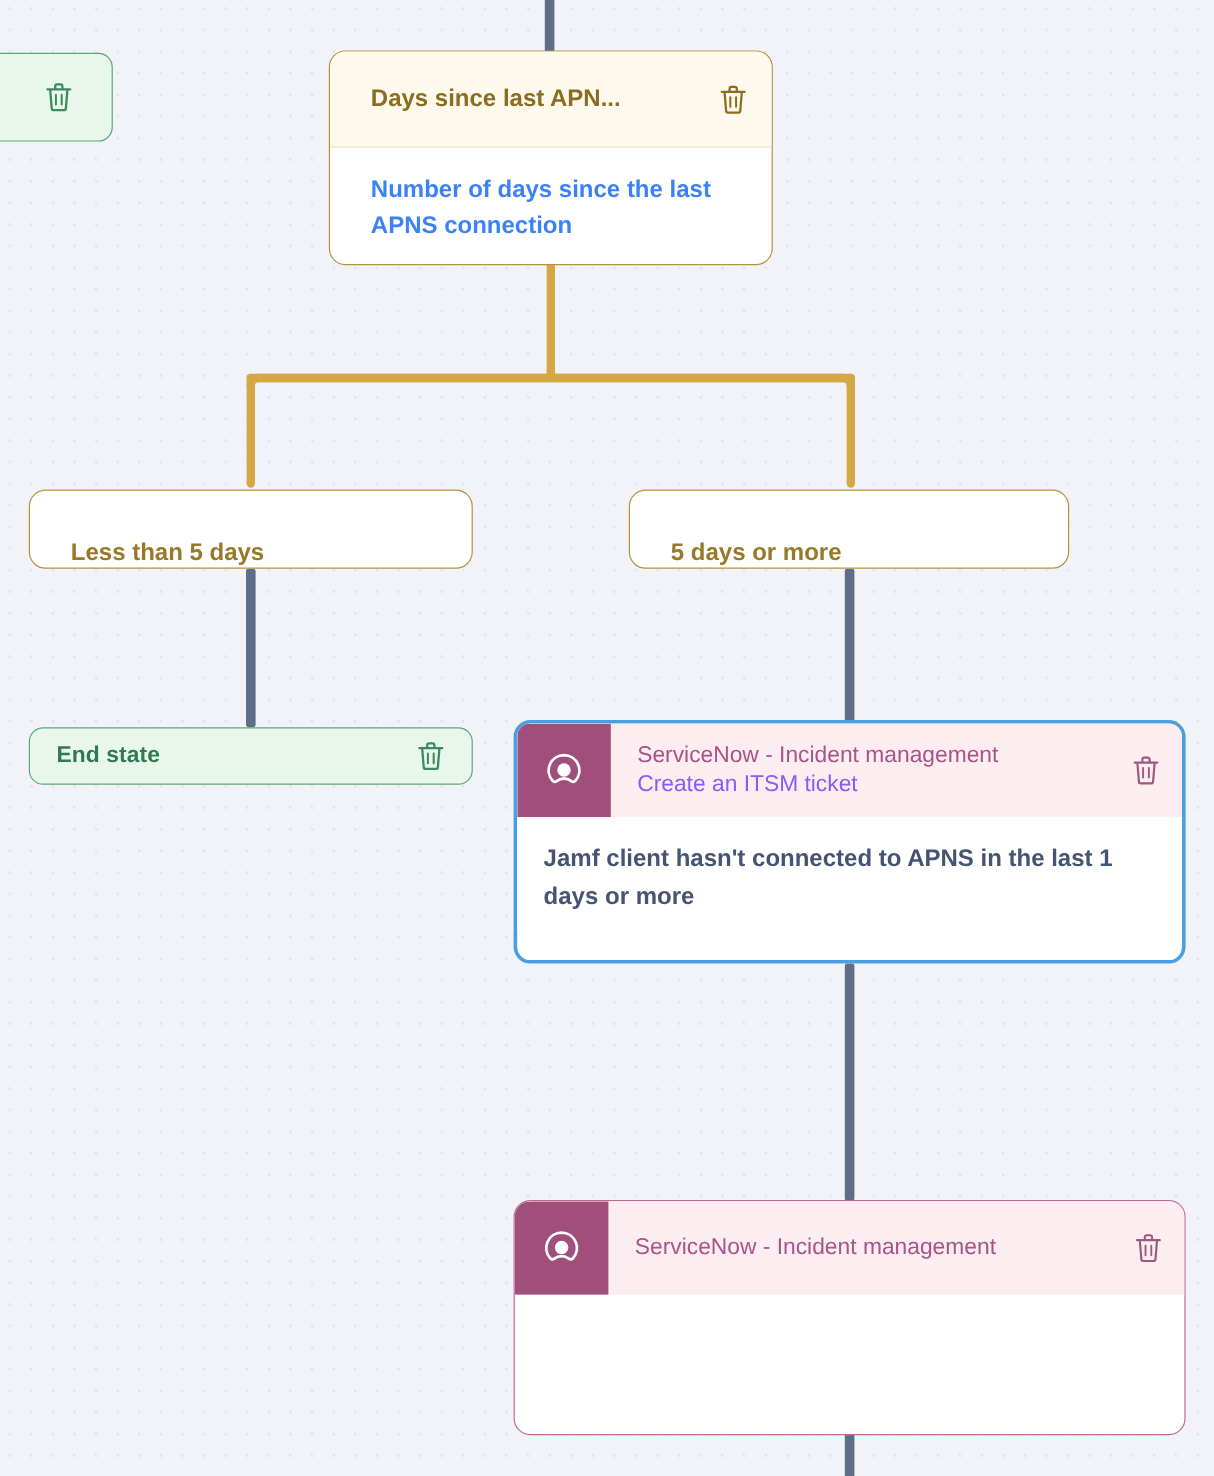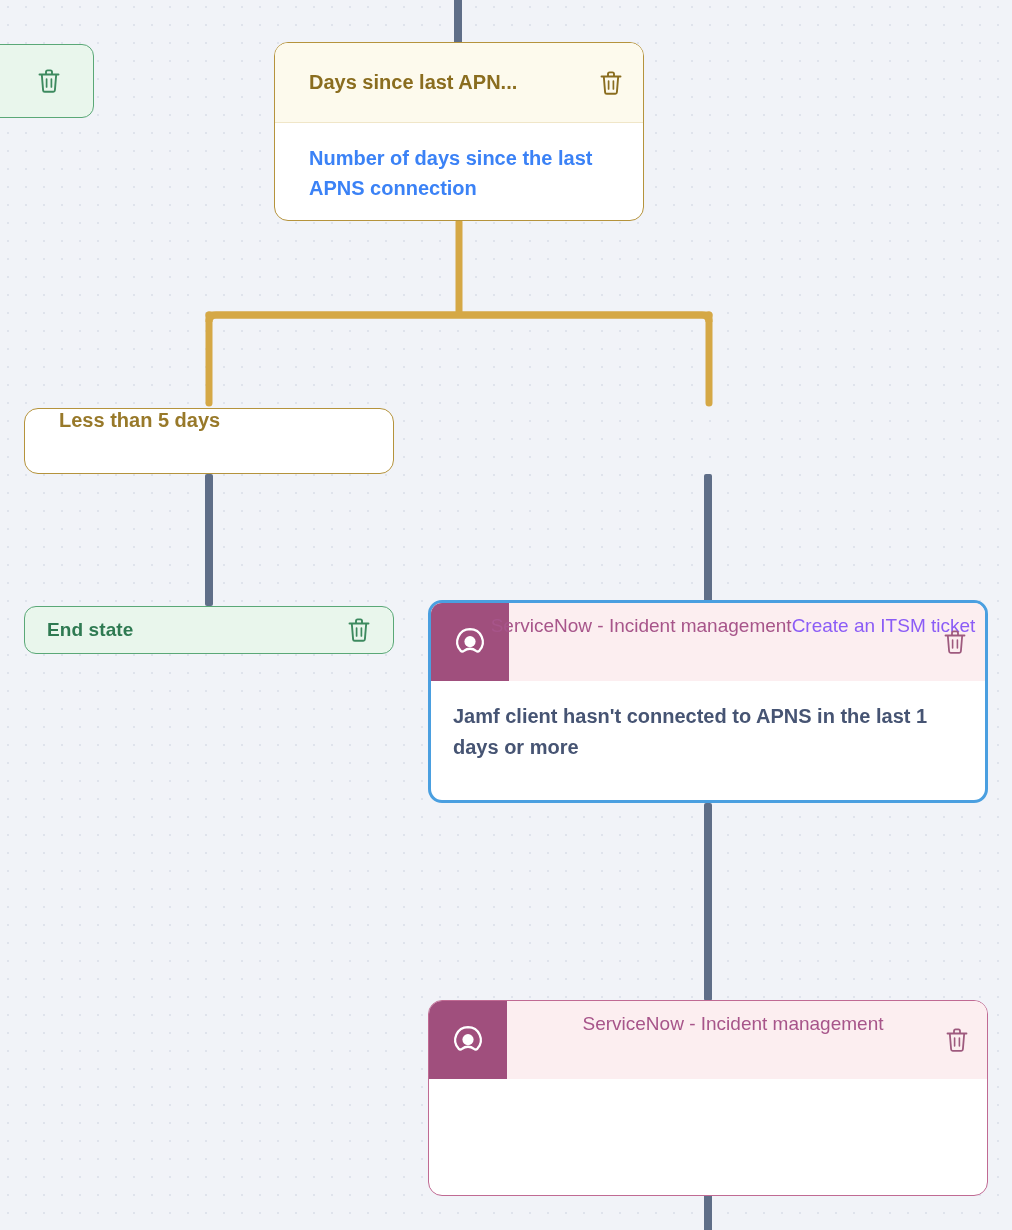--- a/index.html
+++ b/index.html
@@ -97,21 +97,21 @@
     line-height: 1.5;
     color: #3b82f6;
   }
 
   
   .node-cond {
     border: 1.6px solid #b5933c;
     background: #ffffff;
     border-radius: 14px;
     display: flex;
-    align-items: flex-start;
+    align-items: flex-end;
     padding: 0 34px;
   }
   .node-cond .cond-label {
     font-size: 20px;
     font-weight: bold;
     color: #98792a;
   }
 
   
   .node-action {
@@ -133,20 +133,21 @@
     flex: 0 0 78px;
     background: #a04f7d;
     display: flex;
     align-items: center;
     justify-content: center;
   }
   .act-head-text {
     flex: 1 1 auto;
     padding: 11px 4px 11px 22px;
     display: flex;
+    flex-direction: column;
     justify-content: center;
     min-width: 0;
   }
   .act-app {
     font-size: 19px;
     color: #a7558a;
     line-height: 1.25;
     white-space: nowrap;
   }
   .act-name {
@@ -223,20 +224,23 @@
         </svg>
       </span>
     </div>
     <div class="dec-body">Number of days since the last APNS connection</div>
   </div>
 
   <div class="node node-cond" style="left:24px; top:408px; width:370px; height:66px;">
     <span class="cond-label">Less than 5 days</span>
   </div>
 
+  <div class="node node-cond" style="left:524px; top:408px; width:367px; height:66px;">
+    <span class="cond-label">5 days or more</span>
+  </div>
 
   <div class="node node-end" style="left:24px; top:606px; width:370px; height:48px;">
     <span class="end-label">End state</span>
     <span>
       <svg class="trash" width="24" height="26" viewBox="0 0 24 26" fill="none" xmlns="http://www.w3.org/2000/svg">
         <path d="M2.5 6.5 H21.5" stroke="#3d8a5f" stroke-width="1.9" stroke-linecap="round"></path>
         <path d="M9 6.5 V4 a1.6 1.6 0 0 1 1.6-1.6 h2.8 A1.6 1.6 0 0 1 15 4 V6.5" stroke="#3d8a5f" stroke-width="1.9" stroke-linejoin="round"></path>
         <path d="M4.8 6.5 L6.1 22.3 a1.6 1.6 0 0 0 1.6 1.5 h8.6 a1.6 1.6 0 0 0 1.6-1.5 L19.2 6.5" stroke="#3d8a5f" stroke-width="1.9" stroke-linejoin="round"></path>
         <path d="M9.6 11 V19 M14.4 11 V19" stroke="#3d8a5f" stroke-width="1.7" stroke-linecap="round"></path>
       </svg>

